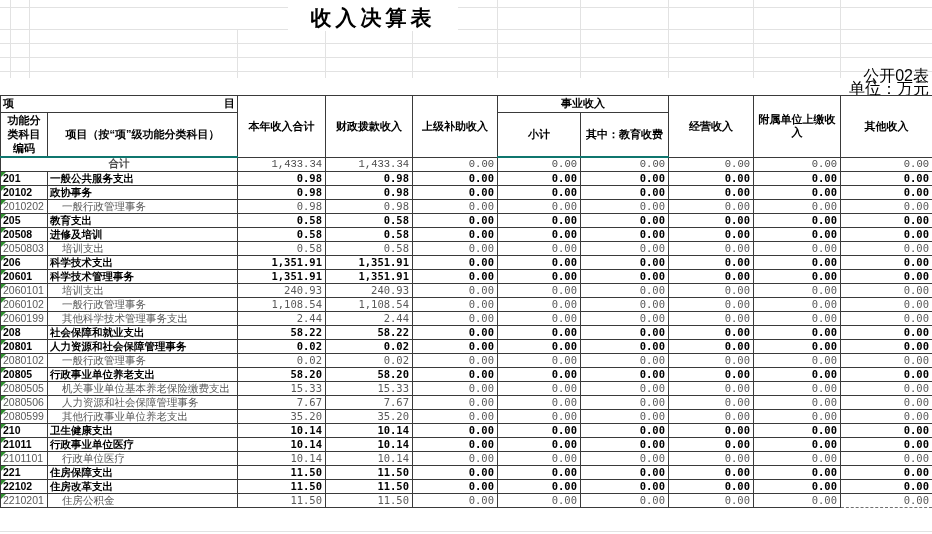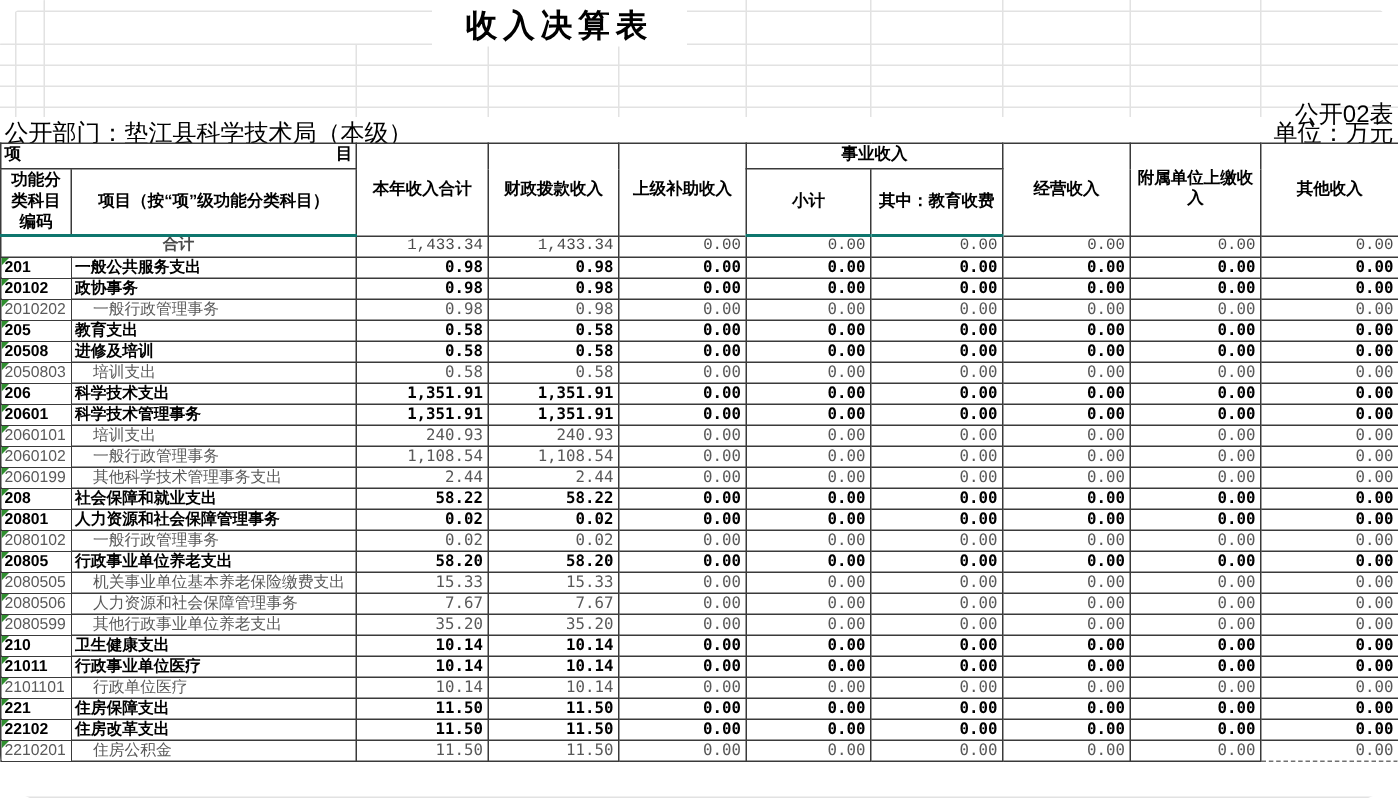--- a/index.html
+++ b/index.html
@@ -1,18 +1,18 @@
 <!DOCTYPE html>
 <html><head>
 <meta charset="utf-8">
 <style>
   html,body { margin:0; padding:0; }
   .screen {
     position:relative; width:932px; height:534px; background:#ffffff;
-    font-family:"Liberation Sans", sans-serif; overflow:hidden;border-radius:31px;
+    font-family:"Liberation Sans", sans-serif; overflow:hidden;
   }
   .gridline { position:absolute; background:#e2e2e2; }
   .gl-h { height:1px; }
   .gl-v { width:1px; }
 
   .page-title {
     position:absolute; left:288px; top:5px; width:170px; height:26px;
     background:#fff; text-align:center; font-size:21px; font-weight:bold;
     letter-spacing:4px; color:#000; line-height:26px; white-space:nowrap;
   }
@@ -77,21 +77,20 @@
   <div class="gridline gl-v" style="left:325px;top:30px;height:48px;"></div>
   <div class="gridline gl-v" style="left:412px;top:30px;height:48px;"></div>
   <div class="gridline gl-v" style="left:497px;top:0;height:78px;"></div>
   <div class="gridline gl-v" style="left:580px;top:0;height:78px;"></div>
   <div class="gridline gl-v" style="left:668px;top:0;height:78px;"></div>
   <div class="gridline gl-v" style="left:753px;top:0;height:78px;"></div>
   <div class="gridline gl-v" style="left:840px;top:0;height:78px;"></div>
 
   <div class="page-title">收入决算表</div>
   <div class="meta meta-sheet">公开02表</div>
-  <div class="meta meta-dept">公开部门：垫江县科学技术局（本级）</div>
   <div class="meta meta-unit">单位：万元</div>
 
   <table class="rpt">
     <colgroup>
       <col style="width:47px">
         <col style="width:190px">
       <col style="width:88px">
         <col style="width:87px">
         <col style="width:85px">
       <col style="width:83px">

